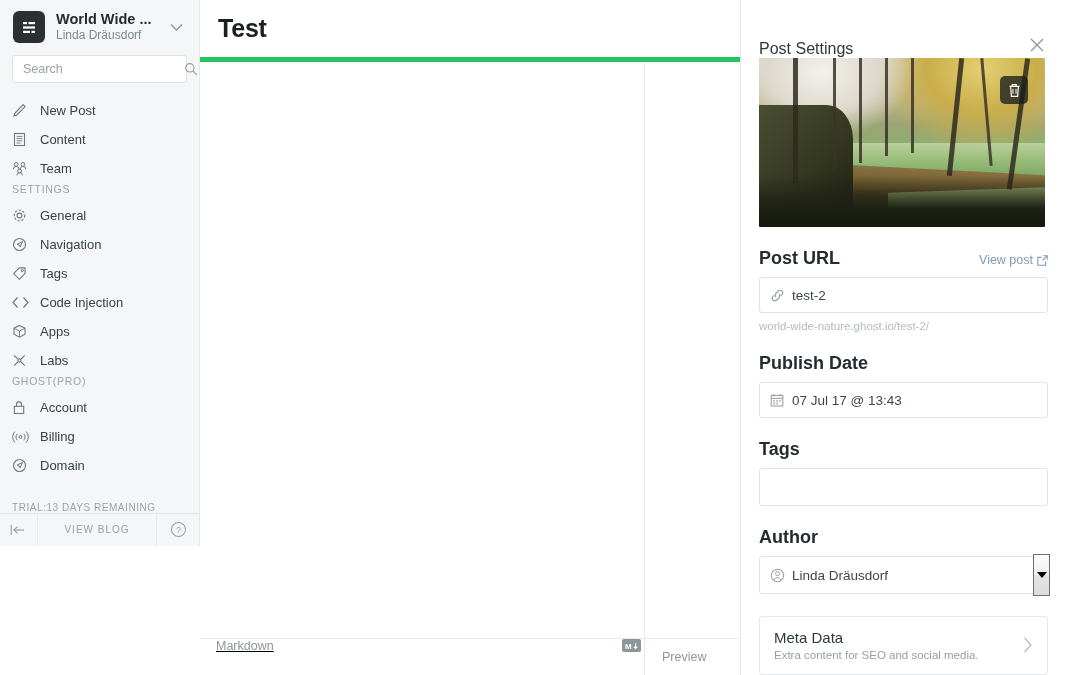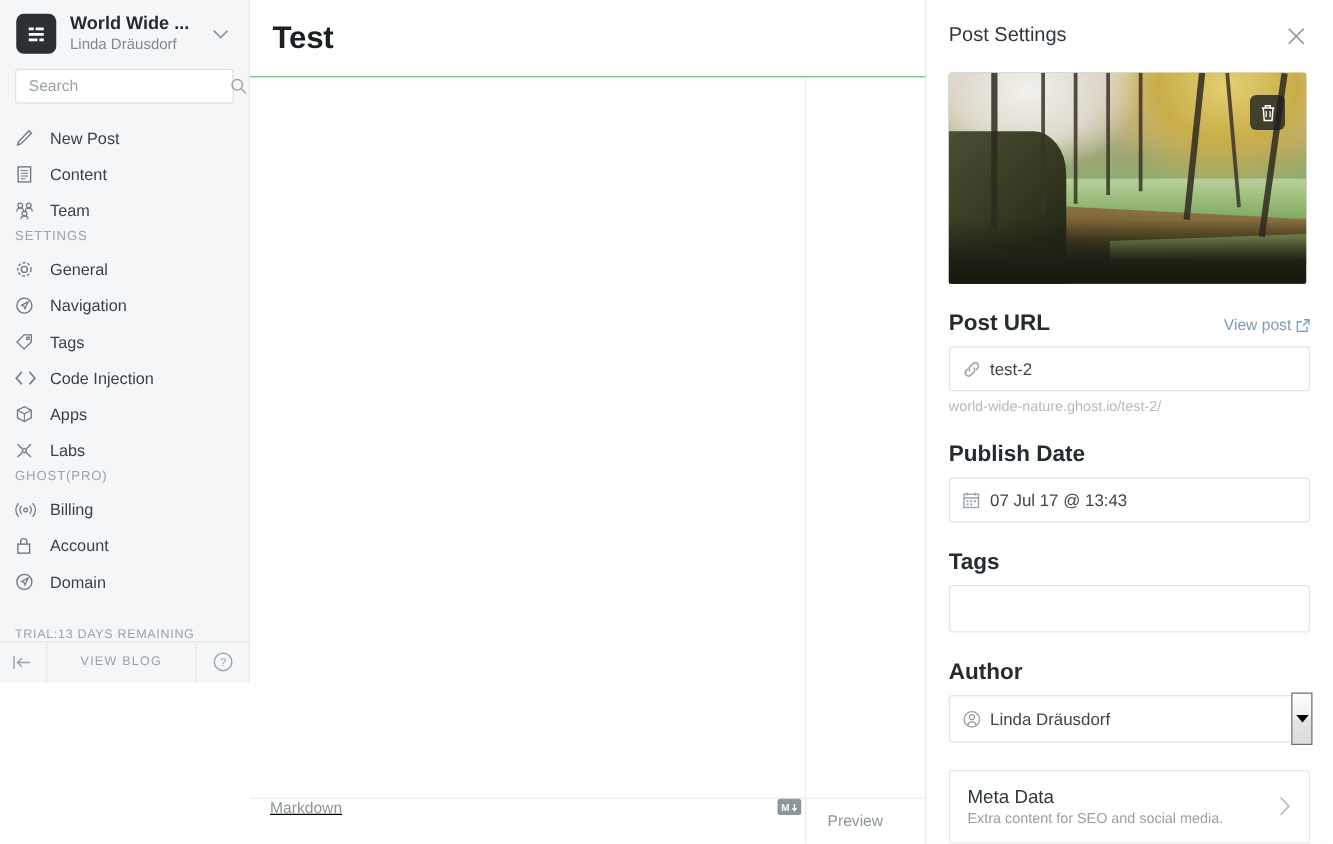--- a/index.html
+++ b/index.html
@@ -74,21 +74,21 @@
   .sf-mid { flex: 1 1 auto; font-size: 10px; letter-spacing: 1px; color: #97a0a5;
             border-right: 1px solid #e7e9ea; text-transform: uppercase; }
   .sf-right { width: 42px; }
 
   
   .editor {
     flex: 1 1 auto; height: 675px; background: #fff;
     display: flex; flex-direction: column; position: relative;
   }
   .editor-title-bar {
-    height: 62px; border-bottom: 1px solid #22c55e;
+    height: 62px; border-bottom: 5px solid #22c55e;
     display: flex; align-items: center; padding-left: 18px;
   }
   .editor-title { font-size: 25px; font-weight: bold; color: #1a1f22; letter-spacing: -0.2px; }
   .editor-body { flex: 1 1 auto; display: flex; }
   .pane-markdown { flex: 0 0 445px; border-right: 1px solid #e8eaeb; background: #fff; }
   .pane-preview { flex: 1 1 auto; background: #fff; }
   .editor-foot {
     height: 37px; border-top: 1px solid #e8eaeb; display: flex; align-items: stretch;
   }
   .foot-md {
@@ -103,21 +103,21 @@
   .foot-prev { flex: 1 1 auto; display: flex; align-items: center; padding-left: 17px; }
   .foot-prev .lbl { font-size: 12.5px; color: #8d969b; }
 
   
   .panel {
     width: 326px; flex: 0 0 326px; height: 675px; background: #fff;
     border-left: 1px solid #e3e5e7; display: flex; flex-direction: column;
     box-shadow: -2px 0 6px rgba(0,0,0,0.045);
   }
   .panel-head {
-    height: 58px; display: flex; align-items: center; padding: 0 16px 0 18px;
+    height: 58px; display: flex; align-items: flex-end; padding: 0 16px 0 18px;
   }
   .panel-title { font-size: 16px; color: #2f383d; flex: 1 1 auto; }
   .panel-close { width: 26px; height: 26px; display:flex; align-items:center; justify-content:center; cursor: pointer; }
   .panel-scroll { flex: 1 1 auto; overflow: hidden; padding: 0 18px; }
 
   
   .feature-img {
     position: relative; width: 286px; height: 169px; border-radius: 2px;
     overflow: hidden; background: #5d6b4e;
   }
@@ -333,37 +333,37 @@
             <path d="M2 2.4 L5.8 6 M12.8 2.4 L9.1 6 M2 12.6 L5.8 9 M12.8 12.6 L9.1 9" fill="none" stroke="#6d7a80" stroke-width="1.1"></path>
           </svg>
         </span>
         <span class="lbl">Labs</span>
       </div>
 
       <div class="nav-section">GHOST(PRO)</div>
 
       <div class="nav-item">
         <span class="ico">
+          <svg width="14" height="15" viewBox="0 0 14 15">
+            <rect x="2.3" y="6.3" width="9.4" height="7.2" fill="none" stroke="#6d7a80" stroke-width="1.1"></rect>
+            <path d="M4.5 6.3 V4.4 a2.5 2.5 0 0 1 5 0 V6.3" fill="none" stroke="#6d7a80" stroke-width="1.1"></path>
+          </svg>
+        </span>
+        <span class="lbl">Account</span>
+      </div>
+
+      <div class="nav-item">
+        <span class="ico">
           <svg width="17" height="14" viewBox="0 0 17 14">
             <circle cx="8.5" cy="7" r="1.5" fill="none" stroke="#6d7a80" stroke-width="1"></circle>
             <path d="M5.3 3.8 a4.5 4.5 0 0 0 0 6.4 M11.7 3.8 a4.5 4.5 0 0 1 0 6.4" fill="none" stroke="#6d7a80" stroke-width="1"></path>
             <path d="M2.9 1.6 a7.7 7.7 0 0 0 0 10.8 M14.1 1.6 a7.7 7.7 0 0 1 0 10.8" fill="none" stroke="#6d7a80" stroke-width="1"></path>
           </svg>
         </span>
         <span class="lbl">Billing</span>
-      </div>
-
-      <div class="nav-item">
-        <span class="ico">
-          <svg width="14" height="15" viewBox="0 0 14 15">
-            <rect x="2.3" y="6.3" width="9.4" height="7.2" fill="none" stroke="#6d7a80" stroke-width="1.1"></rect>
-            <path d="M4.5 6.3 V4.4 a2.5 2.5 0 0 1 5 0 V6.3" fill="none" stroke="#6d7a80" stroke-width="1.1"></path>
-          </svg>
-        </span>
-        <span class="lbl">Account</span>
       </div>
 
       <div class="nav-item">
         <span class="ico">
           <svg width="15" height="15" viewBox="0 0 15 15">
             <circle cx="7.5" cy="7.5" r="6" fill="none" stroke="#6d7a80" stroke-width="1.1"></circle>
             <path d="M10.5 4.5 L5.2 7.1 L7.2 8 L8 10 Z" fill="none" stroke="#6d7a80" stroke-width="1"></path>
           </svg>
         </span>
         <span class="lbl">Domain</span>

